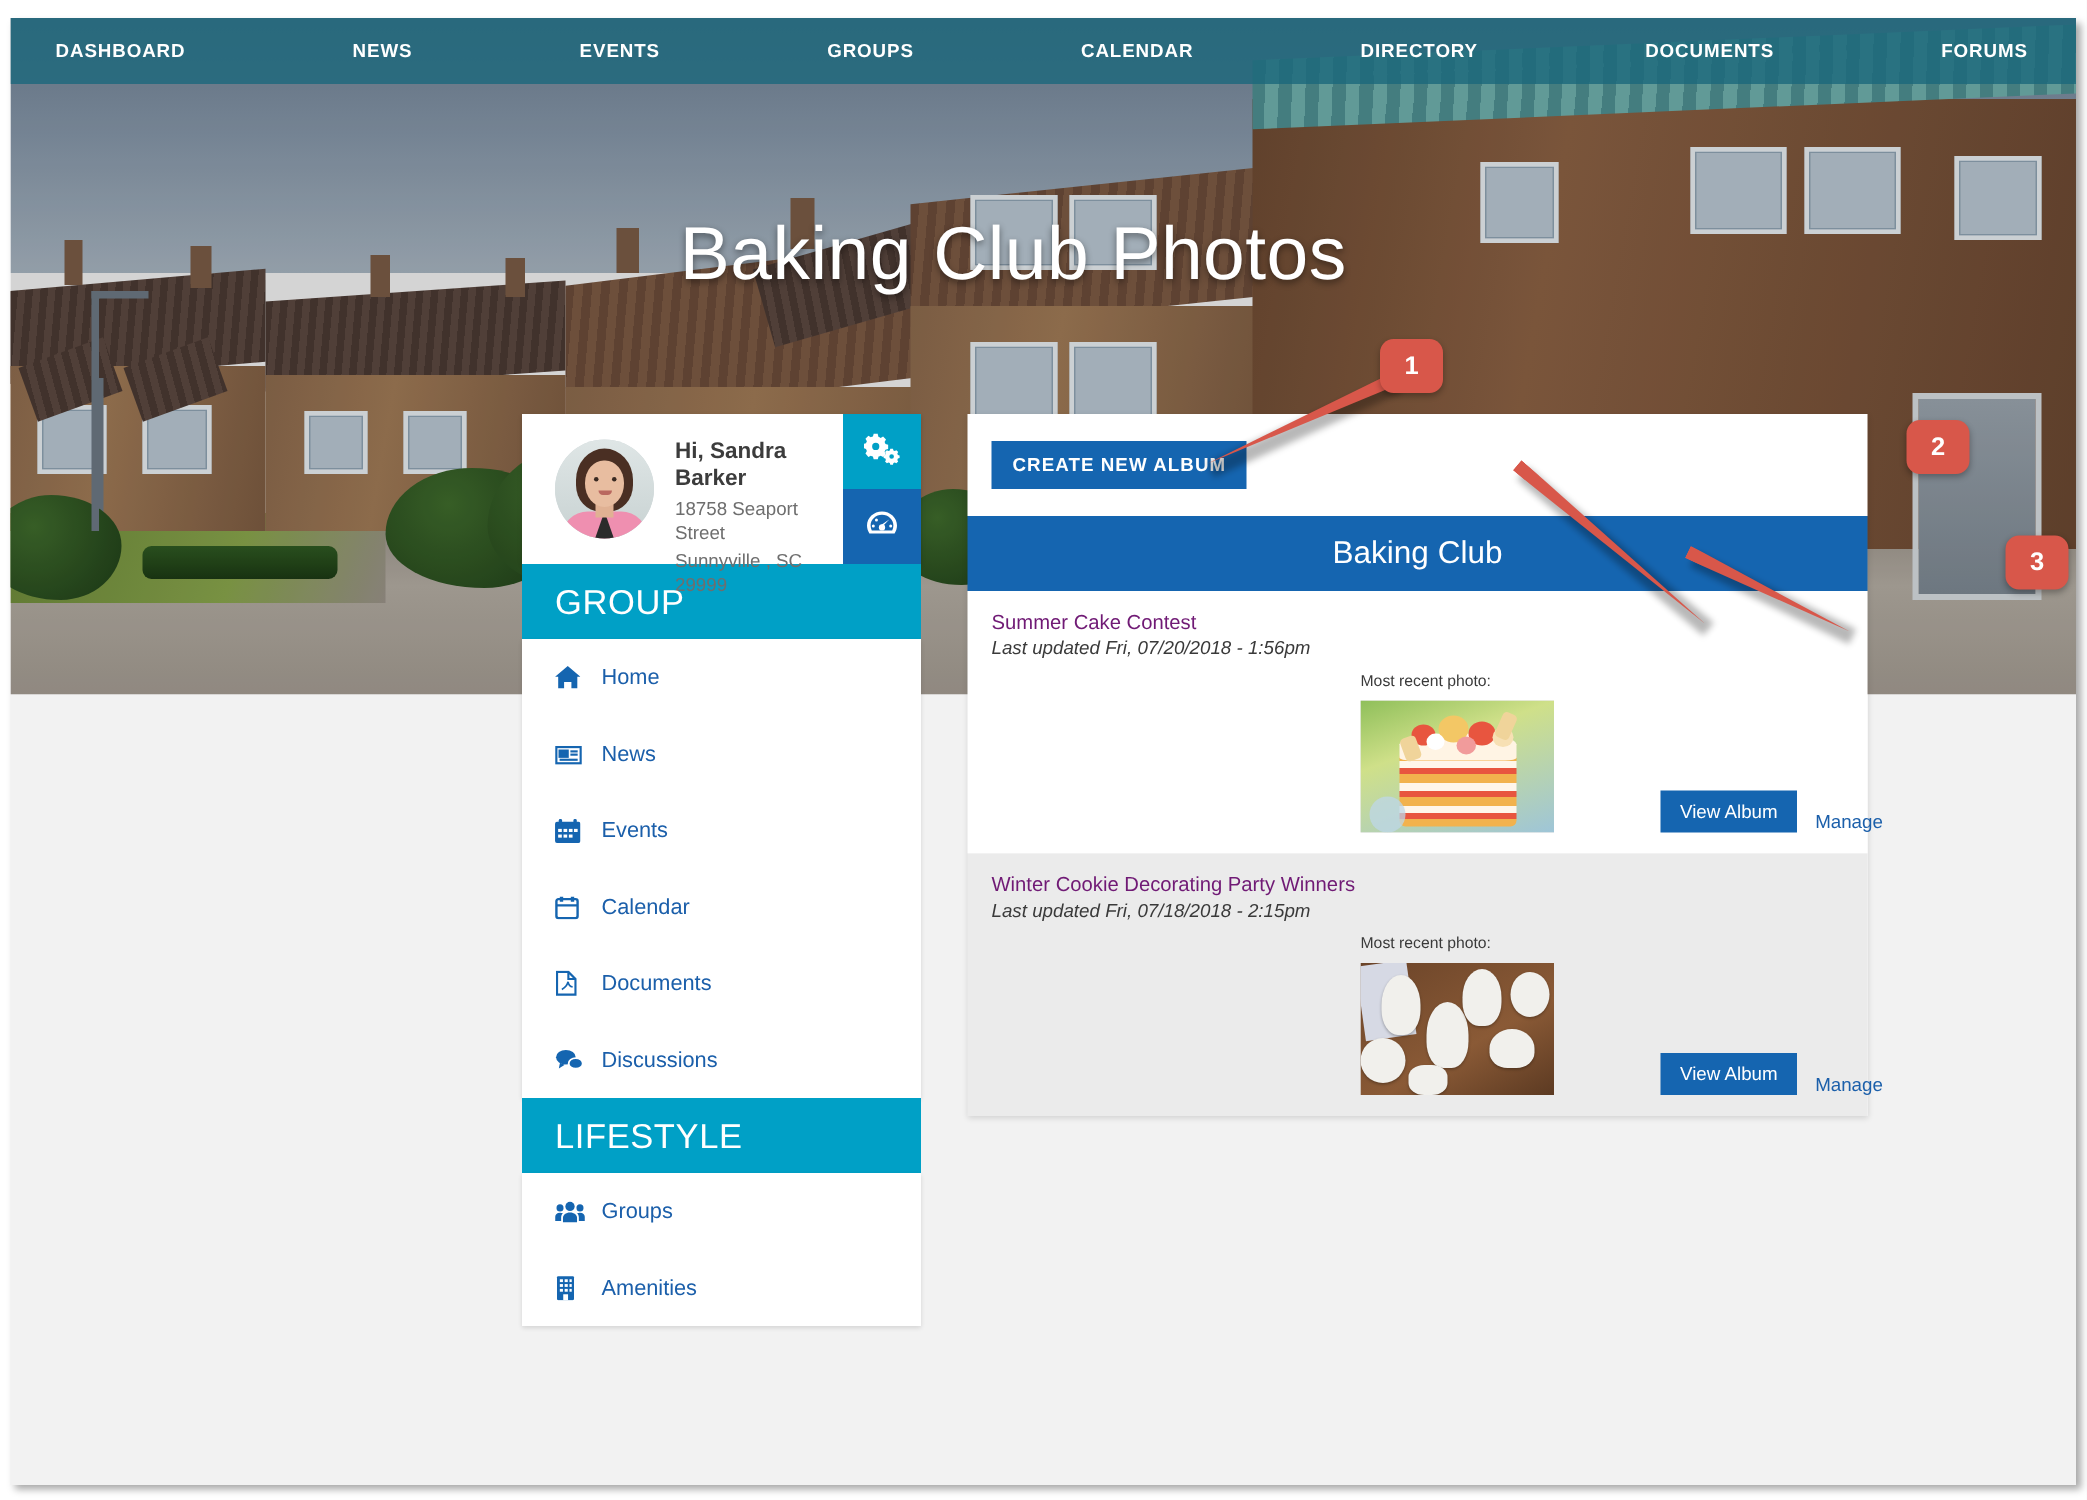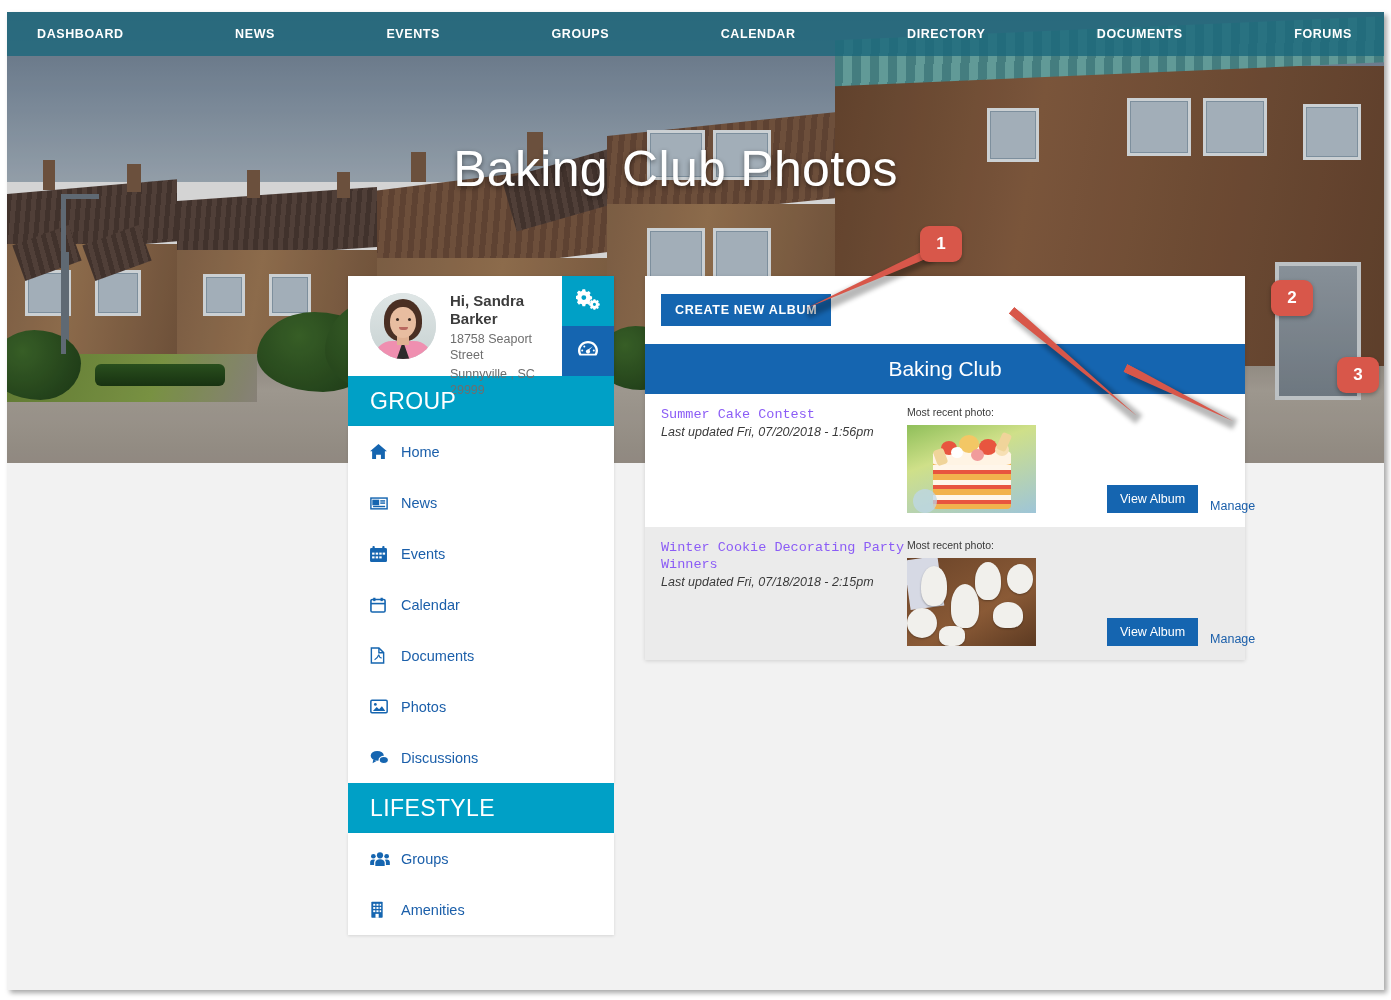--- a/index.html
+++ b/index.html
@@ -168,24 +168,24 @@
     background:#1565b0;color:#ffffff;height:50px;line-height:50px;
     text-align:center;font-size:21px;font-weight:400;
   }
   .album-row{
     position:relative;display:flex;padding:12px 0 14px 16px;
     box-sizing:border-box;min-height:124px;
   }
   .album-row.light{background:#ffffff;}
   .album-row.shade{background:#ebebeb;}
   .al-info{width:246px;flex:0 0 auto;}
-  .al-title{color:#8b5cf6;font-size:13.5px;line-height:17px;cursor:pointer;font-family:Liberation Mono, monospace;}
+  .al-title{color:#701a75;font-size:13.5px;line-height:17px;cursor:pointer;}
   .al-sub{color:#3a3a3a;font-size:12.5px;font-style:italic;line-height:17px;margin-top:1px;}
   .al-photo{width:200px;flex:0 0 auto;}
-  .al-plabel{color:#3a3a3a;font-size:10.5px;line-height:13px;}
+  .al-plabel{color:#3a3a3a;font-size:10.5px;line-height:13px;margin-top:42px;}
   .al-thumb{width:129px;height:88px;margin-top:6px;overflow:hidden;position:relative;background:#ddd;}
   .al-actions{flex:1;display:flex;align-items:flex-end;justify-content:flex-end;padding:2px 12px 0 0;}
   .view-btn{
     background:#1565b0;color:#ffffff;font-size:12.5px;
     padding:7px 13px;cursor:pointer;white-space:nowrap;
     border:none;font-family:"Liberation Sans",sans-serif;
   }
   .manage-link{color:#1b5faa;font-size:12.5px;margin-left:12px;margin-top:24px;cursor:pointer;white-space:nowrap;}
 
   
@@ -388,30 +388,20 @@
           <svg width="15" height="17" viewBox="0 0 15 18" fill="none" stroke="#1565b0" stroke-width="1.5">
             <path d="M1 1h8l5 5v11H1z"></path>
                 <path d="M9 1v5h5"></path>
             <path d="M4.4 13.4c2.6-1.4 4-4 4.4-5.4.3 2.2 1.6 3.4 3.2 3.6" stroke-width="1.2"></path>
           </svg>
         </span>
         <span>Documents</span>
       </div>
       <div class="nav-item">
         <span class="ni-icon">
-          <svg width="18" height="15" viewBox="0 0 19 16" fill="#1565b0">
-            <rect x="0.8" y="1.4" width="17.4" height="13.2" rx="1.2" fill="none" stroke="#1565b0" stroke-width="1.6"></rect>
-            <circle cx="5.6" cy="5.8" r="1.5" fill="#1565b0"></circle>
-            <path d="M3 12.8l4-4.4 2.6 2.6 3-3.2 3.6 5z"></path>
-          </svg>
-        </span>
-        <span>Photos</span>
-      </div>
-      <div class="nav-item">
-        <span class="ni-icon">
           <svg width="19" height="15" viewBox="0 0 20 16" fill="#1565b0">
             <ellipse cx="7.6" cy="6.2" rx="7" ry="5.2"></ellipse>
             <path d="M3.4 10.2l-.8 4 4.2-2.6z"></path>
             <ellipse cx="14.6" cy="10.6" rx="5" ry="3.8" fill="#1565b0" stroke="#ffffff" stroke-width="1.3"></ellipse>
           </svg>
         </span>
         <span>Discussions</span>
       </div>
     </div>
 

